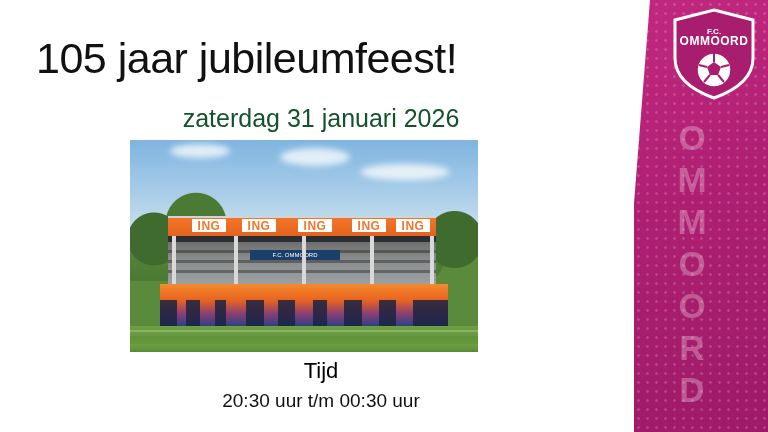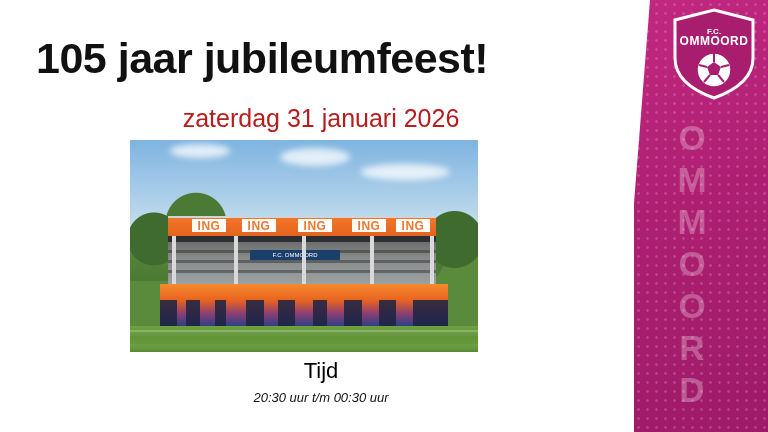--- a/index.html
+++ b/index.html
@@ -83,35 +83,35 @@
     height: 92px;
   }
 
   
   .headline {
     position: absolute;
     top: 36px;
     left: 36px;
     width: 570px;
     font-size: 43px;
-    font-weight: 700;
+    font-weight: 400;
     color: #111111;
     letter-spacing: -0.5px;
     line-height: 1.05;
     white-space: nowrap;
   }
   .subhead {
     position: absolute;
     top: 104px;
     left: 36px;
     width: 570px;
     text-align: center;
     font-size: 25px;
     font-weight: 400;
-    color: #b91c1c;
+    color: #14532d;
     line-height: 1.15;
   }
 
   .photo-frame {
     position: absolute;
     top: 140px;
     left: 130px;
     width: 348px;
     height: 212px;
     overflow: hidden;
@@ -255,23 +255,22 @@
     text-align: center;
     font-size: 22px;
     color: #000000;
   }
   .caption-sub {
     position: absolute;
     top: 390px;
     left: 36px;
     width: 570px;
     text-align: center;
-    font-size: 13px;
+    font-size: 19px;
     color: #111111;
-    font-style: italic;
   }
 </style>
 </head>
 <body>
 
 <div id="slide">
 
   <div class="headline">105 jaar jubileumfeest!</div>
 
   <div class="subhead">zaterdag 31 januari 2026</div>

